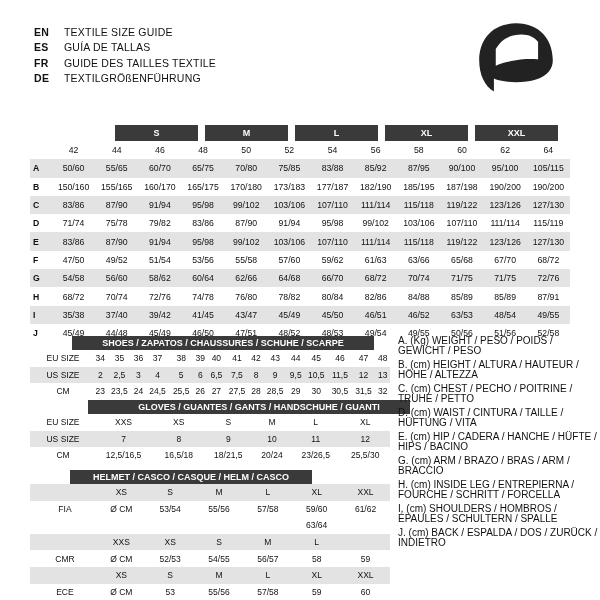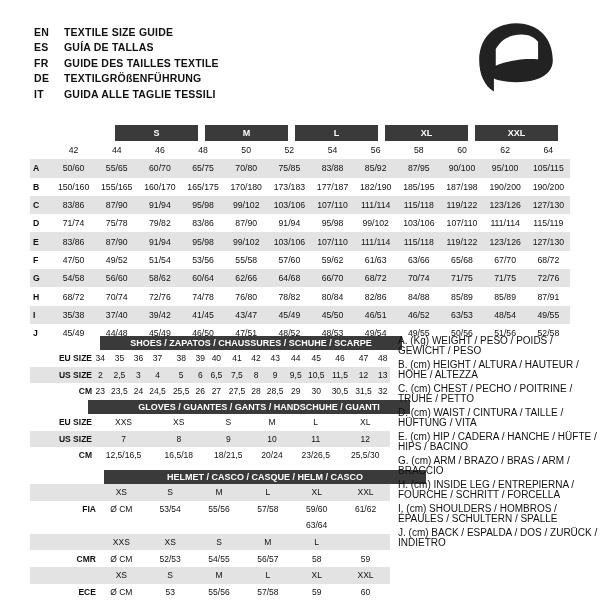--- a/index.html
+++ b/index.html
@@ -9,42 +9,42 @@
     font-family:"Liberation Sans", sans-serif;
     color:#111;
     overflow:hidden;
   }
   .page{position:relative;width:600px;height:600px;}
 
   
   .langblock{position:absolute;left:34px;top:22px;}
   .langrow{display:flex;align-items:flex-end;height:15.5px;}
   .langcode{width:30px;font-size:10.5px;font-weight:bold;letter-spacing:.3px;}
-  .langtext{font-size:10.5px;font-weight:bold;letter-spacing:.2px;}
+  .langtext{font-size:10.5px;font-weight:normal;letter-spacing:.2px;}
 
   .helmet{position:absolute;right:38px;top:16px;width:92px;height:92px;}
   .band{position:absolute;background:#3a3a3a;color:#fff;font-weight:bold;
         display:flex;align-items:center;justify-content:center;font-size:9px;}
 
   
   #meas{position:absolute;left:30px;top:125px;width:540px;}
   #meas .hdrrow{position:relative;height:16px;}
   #meas table{border-collapse:collapse;width:540px;}
   #meas td{height:16.3px;font-size:8.7px;text-align:center;}
   #meas td.rl{width:18px;font-weight:bold;text-align:left;padding-left:3px;}
   #meas tr.alt td{background:#e3e3e3;}
   #meas tr.white td{background:#ffffff;}
 
   
   .sect{position:absolute;}
   .secthdr{background:#3a3a3a;color:#fff;font-weight:bold;font-size:9px;
            height:14px;display:flex;align-items:center;justify-content:center;}
   .sect table{border-collapse:collapse;}
   .sect td{font-size:8.5px;height:14.6px;text-align:center;}
-  .sect td.lbl{font-weight:bold;text-align:right;padding-left:4px;margin-left:23px;}
+  .sect td.lbl{font-weight:normal;text-align:center;padding-left:4px;margin-left:23px;}
   .sect tr.g td{background:#e3e3e3;}
   .sect tr.w td{background:#ffffff;}
 
   
   .legend{position:absolute;left:398px;top:336px;width:200px;}
   .legend div{font-size:10px;line-height:10.2px;margin-bottom:3.6px;}
 </style>
 </head>
 <body>
 
@@ -60,24 +60,20 @@
       <span class="langtext">GUÍA DE TALLAS</span>
     </div>
     <div class="langrow">
       <span class="langcode">FR</span>
       <span class="langtext">GUIDE DES TAILLES TEXTILE</span>
     </div>
     <div class="langrow">
       <span class="langcode">DE</span>
       <span class="langtext">TEXTILGRÖßENFÜHRUNG</span>
     </div>
-    <div class="langrow">
-      <span class="langcode">IT</span>
-      <span class="langtext">GUIDA ALLE TAGLIE TESSILI</span>
-    </div>
   </div>
 
   <svg class="helmet" viewBox="0 0 100 100">
     <path d="M50 8 C24 8 10 26 10 48 C10 64 16 76 26 82 L26 68 C26 68 34 72 50 72 C66 72 80 68 86 60 C89 56 90 52 90 48 C90 26 76 8 50 8 Z" fill="#222222"></path>
     <path d="M28 36 C34 25 44 20 56 20 C64 20 70 23 74 28 L74 47 C74 47 58 45 40 50 C34 51.5 30 53 28 54 Z" fill="#ffffff"></path>
   </svg>
 
   <div id="meas">
 
     <div class="hdrrow">
@@ -263,21 +259,21 @@
         <td>49/55</td>
         <td>50/56</td>
         <td>51/56</td>
         <td>52/58</td>
       </tr>
     </tbody>
       </table>
   </div>
 
   <div class="sect" style="left:30px;top:336px;width:360px;">
-    <div class="secthdr" style="margin-left:70px;width:302px;">SHOES / ZAPATOS / CHAUSSURES / SCHUHE / SCARPE</div>
+    <div class="secthdr" style="margin-left:42px;width:302px;">SHOES / ZAPATOS / CHAUSSURES / SCHUHE / SCARPE</div>
     <table style="width:360px;">
       <tbody>
           <tr class="w">
         <td class="lbl" style="width:58px;">EU SIZE</td>
         <td>34</td>
         <td>35</td>
         <td>36</td>
         <td>37</td>
         <td>38</td>
         <td>39</td>
@@ -360,21 +356,21 @@
         <td>18/21,5</td>
         <td>20/24</td>
         <td>23/26,5</td>
         <td>25,5/30</td>
       </tr>
     </tbody>
       </table>
   </div>
 
   <div class="sect" style="left:30px;top:470px;width:360px;">
-    <div class="secthdr" style="margin-left:74px;width:322px;">HELMET / CASCO / CASQUE / HELM / CASCO</div>
+    <div class="secthdr" style="margin-left:40px;width:242px;">HELMET / CASCO / CASQUE / HELM / CASCO</div>
     <table style="width:360px;">
 
       <tbody>
           <tr class="g">
         <td class="lbl" style="width:58px;"></td>
         <td style="width:44px;">XS</td>
         <td style="width:44px;">S</td>
         <td style="width:44px;">M</td>
         <td style="width:44px;">L</td>
         <td style="width:44px;">XL</td>

